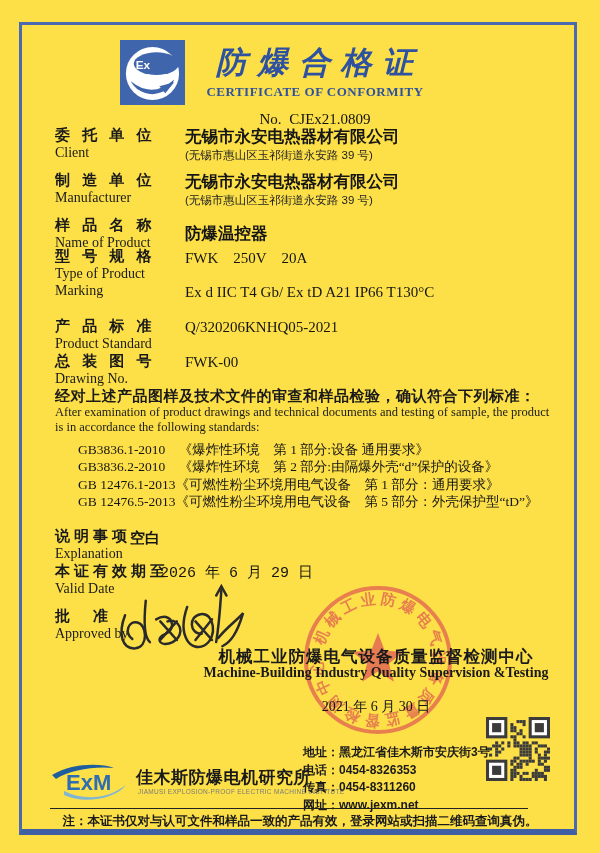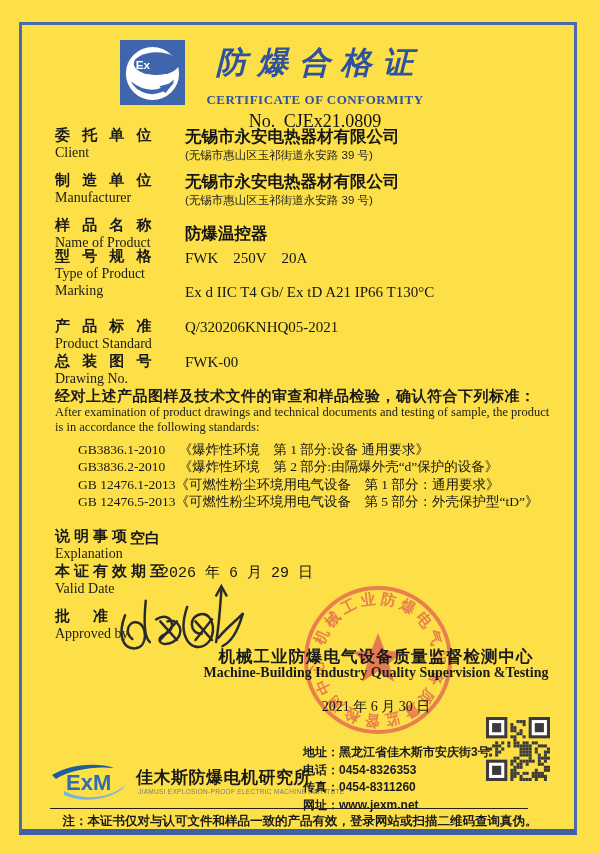--- a/index.html
+++ b/index.html
@@ -4,24 +4,24 @@
 <style>
   html,body{margin:0;padding:0;background:#ffffff;}
   .page{position:relative;width:600px;height:853px;background:#fde047;overflow:hidden;
         font-family:"Liberation Sans",sans-serif;color:#222;}
   .frame{position:absolute;left:19px;top:22px;width:558px;height:813px;box-sizing:border-box;
          border:3px solid #4a69ae;border-bottom-width:6px;border-bottom-color:#3f5fa5;}
   
   .logo-ex{position:absolute;left:120px;top:40px;width:65px;height:65px;}
   .title{position:absolute;left:150px;top:42px;width:330px;text-align:center;
          font-size:31px;font-weight:bold;letter-spacing:1px;color:#2e52a0;font-style:italic;}
-  .subtitle{position:absolute;left:150px;top:92px;width:330px;text-align:center;
+  .subtitle{position:absolute;left:150px;top:84px;width:330px;text-align:center;
          font-family:"Liberation Serif",serif;font-size:13px;font-weight:bold;letter-spacing:.5px;color:#2e52a0;}
   .cert-no{position:absolute;left:90px;top:111px;width:450px;text-align:center;
-         font-family:"Liberation Serif",serif;font-size:18px;word-spacing:4px;color:#111;}
+         font-family:"Liberation Serif",serif;font-size:15px;word-spacing:4px;color:#111;}
   
   .row{position:absolute;left:55px;width:505px;}
   .lzh{font-size:15px;font-weight:bold;letter-spacing:4px;color:#1a1a1a;line-height:18px;}
   .len{font-family:"Liberation Serif",serif;font-size:14px;color:#1a1a1a;line-height:15px;margin-top:1px;}
   .val{position:absolute;left:130px;top:0;white-space:nowrap;}
   .val-zh{font-size:16.5px;font-weight:bold;color:#151515;}
   .val-en{font-family:"Liberation Serif",serif;font-size:15px;color:#151515;top:2px;}
   .note{position:absolute;left:130px;top:22px;font-size:11.5px;color:#222;white-space:nowrap;}
   
   .stmt{position:absolute;left:55px;top:386px;width:505px;}

